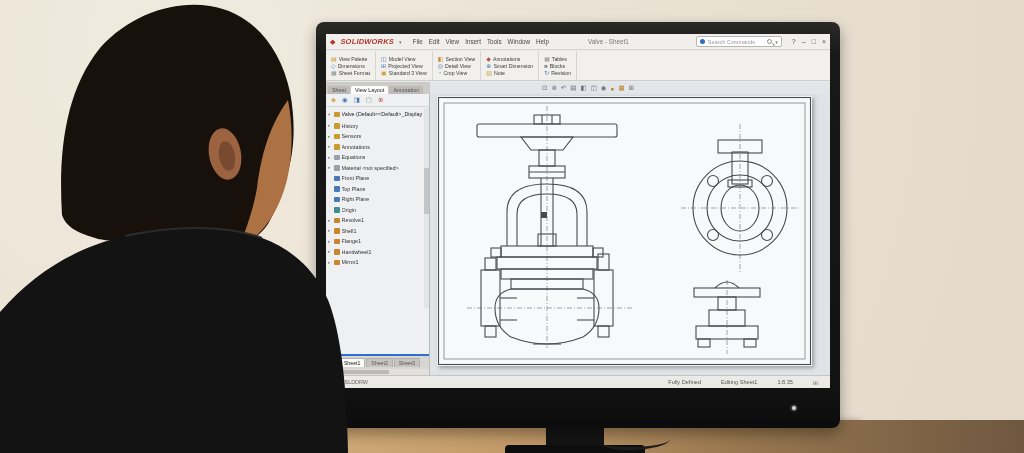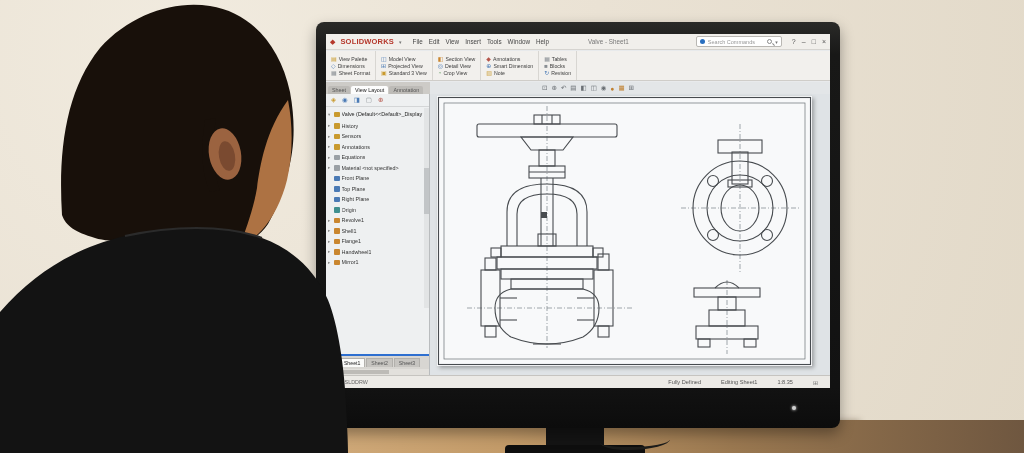--- a/index.html
+++ b/index.html
@@ -24,21 +24,21 @@
   #stand-col { position:absolute; left:546px; top:424px; width:58px; height:29px; background:#141414; z-index:2; }
   #stand-base { position:absolute; left:505px; top:445px; width:140px; height:8px; background:#0e0e0e;
     border-radius:4px 4px 0 0; z-index:2; }
   #cable { position:absolute; left:600px; top:432px; width:70px; height:18px; border:none;
     border-bottom:3px solid #1d1d1b; border-radius:0 0 60% 40%; z-index:2; }
 
   
   #titlebar { position:absolute; left:0; top:0; width:504px; height:16px; background:#f1efeb;
     border-bottom:1px solid #d6d4d0; display:flex; align-items:center; padding:0 4px; gap:5px; }
   .logo-mark { color:#b5372b; font-size:7px; }
-  .logo-text { color:#b5372b; font-weight:bold; font-size:7.5px; letter-spacing:.2px; }
+  .logo-text { color:#b5372b; font-weight:bold; font-style:italic; font-size:7.5px; letter-spacing:.2px; }
   .logo-caret { color:#777; font-size:5px; }
   #menus { display:flex; gap:6px; margin-left:6px; }
   .menu-item { font-size:6.3px; color:#474747; cursor:default; }
   #doc-title { font-size:6.3px; color:#777; margin-left:34px; white-space:nowrap; }
   #searchbox { margin-left:auto; display:flex; align-items:center; gap:3px; width:86px; height:11px;
     background:#fff; border:1px solid #b9b7b3; border-radius:2px; padding:0 3px; }
   .search-logo { width:5px; height:5px; border-radius:50%; background:#2a6fc0; flex:0 0 auto; }
   .search-ph { font-size:5.5px; color:#999; white-space:nowrap; overflow:hidden; flex:1; }
   .magnifier { position:relative; width:5px; height:5px; border:1px solid #8a8a8a; border-radius:50%; flex:0 0 auto; }
   .magnifier::after { content:""; position:absolute; left:3.5px; top:3.5px; width:3px; height:1px;

